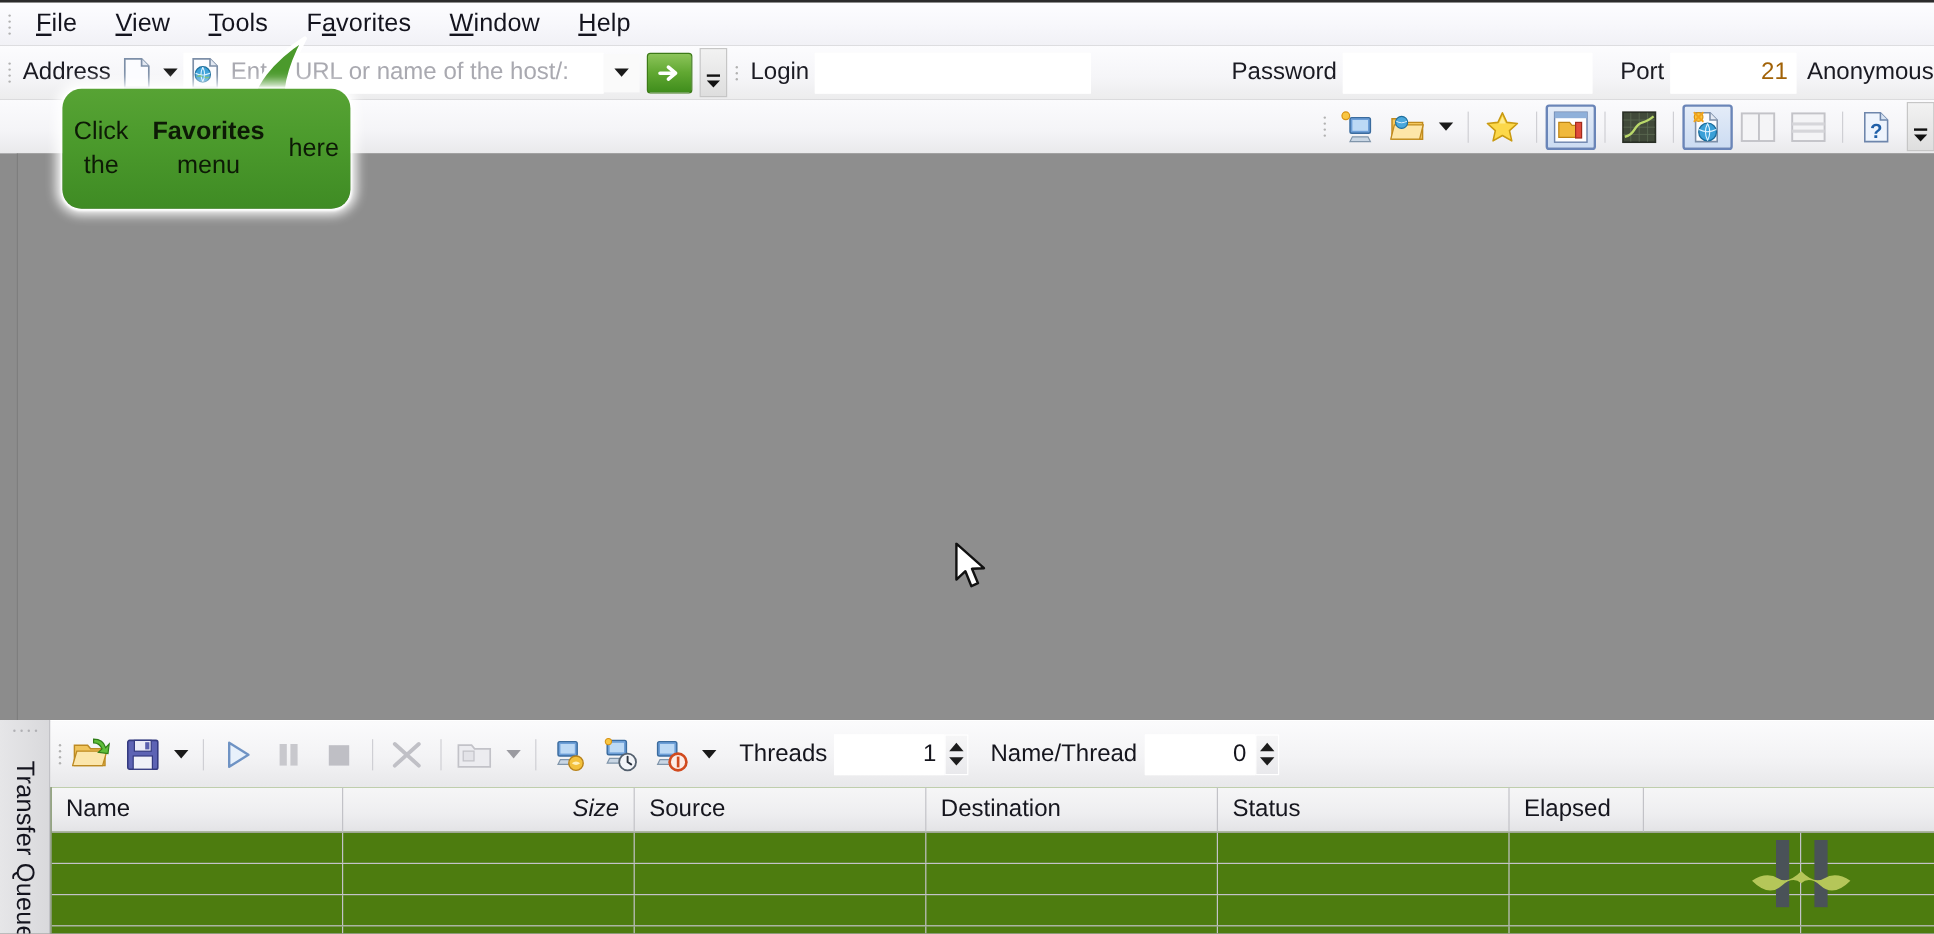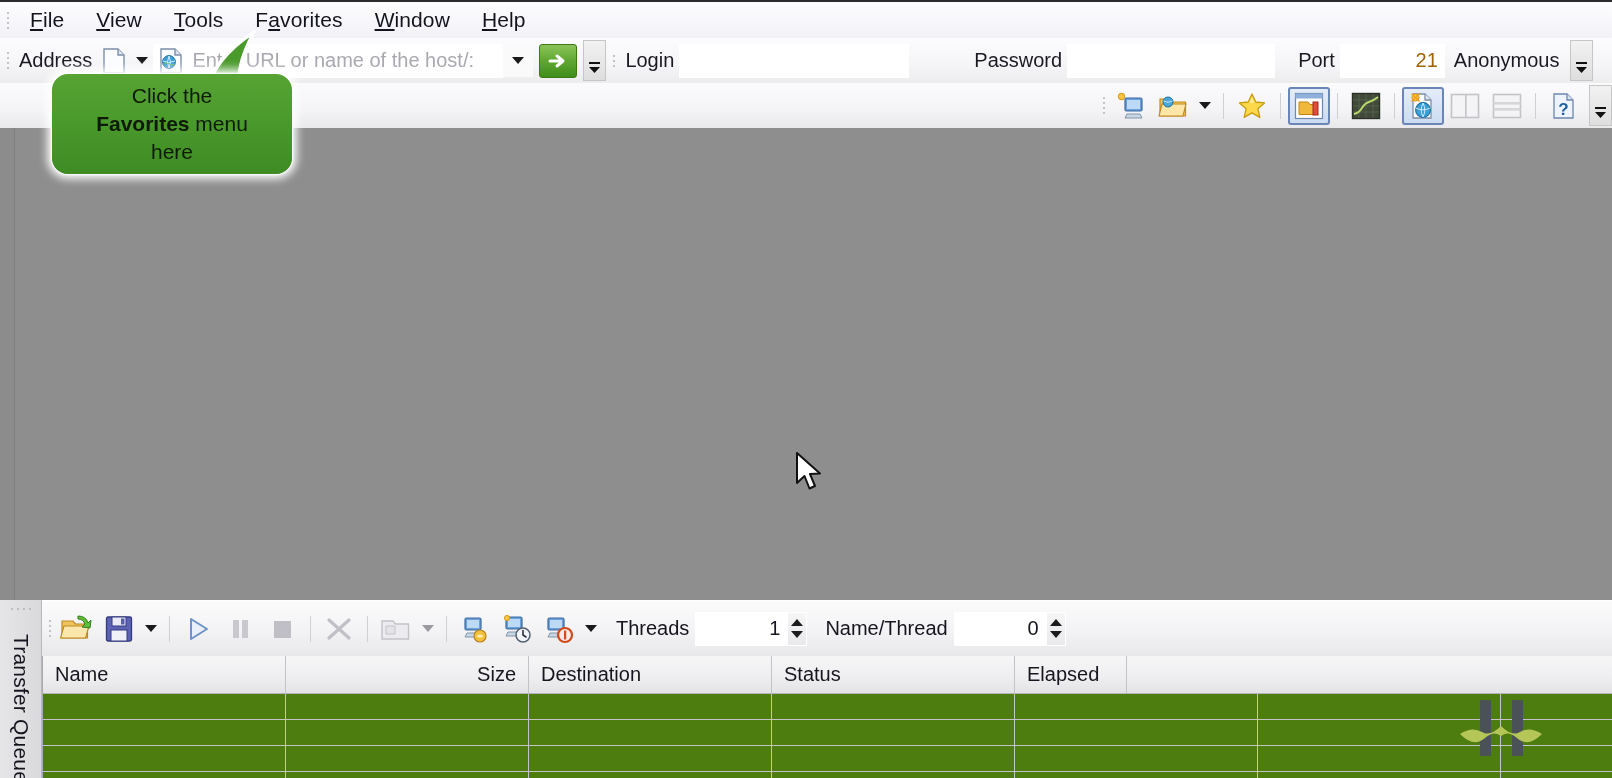--- a/index.html
+++ b/index.html
@@ -163,37 +163,37 @@
   }
   .thead { display: flex; height: 38px;
     background: linear-gradient(to bottom,#f6f6f7 0%, #eeeef0 60%, #e3e3e6 100%);
     border-bottom: 1px solid #b4b4b9;
   }
   .th {
     font-size: 20px; color: #16161e; display: flex; align-items: center;
     padding-left: 12px; border-right: 1px solid #c2c2c7; flex: none; overflow: hidden;
     white-space: nowrap;
   }
-  .th.right { justify-content: flex-end; padding-right: 12px; padding-left: 0; }
+  .th.right { justify-content: flex-end; padding-right: 12px; padding-left: 0; font-style: italic; }
   .trow { display: flex; height: 26px; border-bottom: 1px solid #c3c3c8; }
   .td { flex:none; border-right: 1px solid #c3c3c8; height: 100%; }
 
   .watermark { position: absolute; right: 68px; bottom: 18px; width: 86px; height: 62px; }
 
   
   .callout {
     position: absolute; left: 48px; top: 60px; width: 248px; height: 118px;
     z-index: 50;
   }
   .callout-body {
     position:absolute; left: 4px; top: 14px; width: 240px; height: 100px;
     background: linear-gradient(to bottom,#57a334 0%, #4b9a2c 45%, #3f8b24 100%);
     border-radius: 16px;
     box-shadow: 0 0 9px 5px rgba(255,255,255,.92), 0 0 2px 1px rgba(255,255,255,1);
-    display: flex; flex-direction: column; align-items: center; justify-content: center;
+    display: flex; flex-direction: row; align-items: center; justify-content: center;
     text-align: center;
   }
   .callout-text {
     font-size: 21px; color: #0d1a06; line-height: 28px; padding: 0 10px;
   }
   .callout-text b { font-weight: bold; }
   .callout-tail {
     position: absolute; left: 148px; top: -30px; width: 90px; height: 62px;
     overflow: visible;
   }
@@ -265,21 +265,21 @@
     </div>
 
     <div class="grip">
         <i></i>
         <i></i>
         <i></i>
       </div>
     <div class="tb-label">Login</div>
     <div class="text-input" style="width:230px"></div>
 
-    <div class="tb-label" style="margin-left:60px">Password</div>
+    <div class="tb-label" style="margin-left:112px">Password</div>
     <div class="text-input" style="width:208px"></div>
 
     <div class="tb-label" style="margin-left:18px">Port</div>
     <div class="num-input" style="width:105px">21</div>
 
     <div class="tb-label" style="margin-left:4px">Anonymous</div>
 
     <div class="overflow-btn" style="margin-left:6px">
       <svg width="15" height="16" viewBox="0 0 15 16">
         <rect x="2" y="2" width="11" height="2" fill="#111"></rect>
@@ -526,20 +526,21 @@
       <div class="spinner">
         <span class="sp-up"></span>
           <span class="sp-dn"></span>
       </div>
     </div>
 
     <div class="queue-table">
       <div class="thead" id="thead">
           <div class="th" style="width: 243px;">Name</div>
           <div class="th right" style="width: 243px;">Size</div>
+          <div class="th" style="width: 243px;">Source</div>
           <div class="th" style="width: 243px;">Destination</div>
           <div class="th" style="width: 243px;">Status</div>
           <div class="th" style="width: 112px;">Elapsed</div>
         </div>
       <div id="tbody">
           <div class="trow">
             <div class="td" style="width: 243px;"></div>
             <div class="td" style="width: 243px;"></div>
             <div class="td" style="width: 243px;"></div>
             <div class="td" style="width: 243px;"></div>

